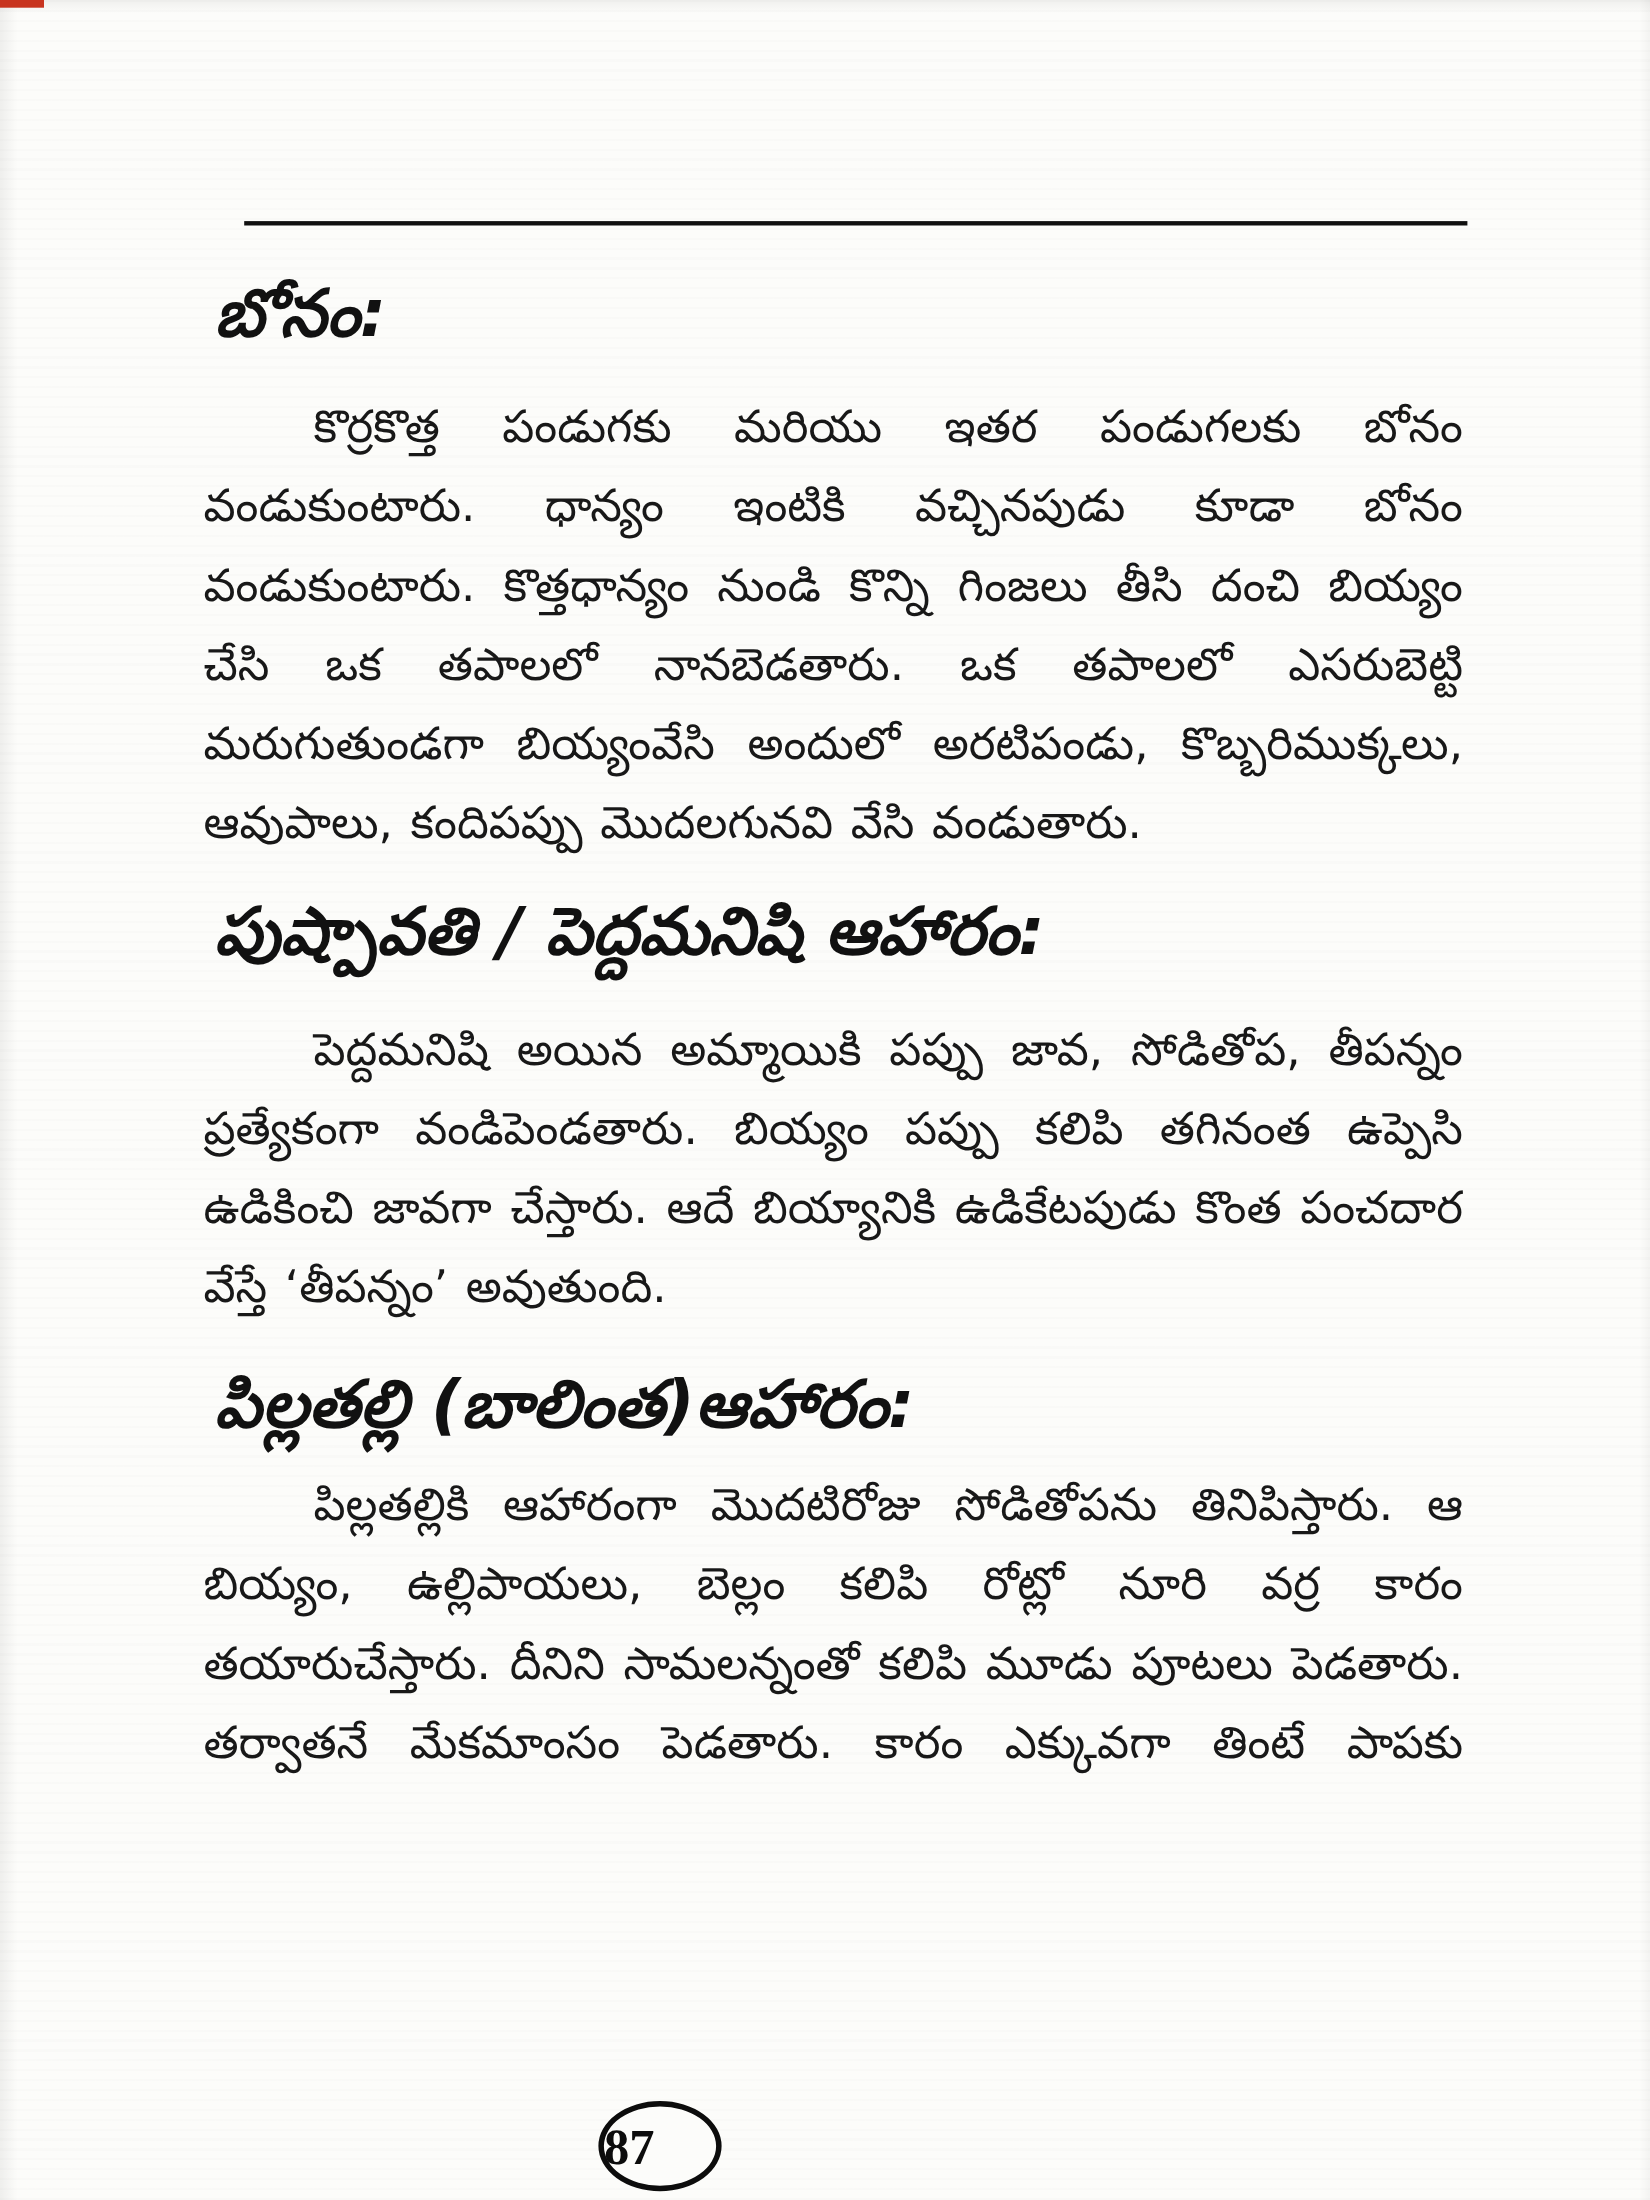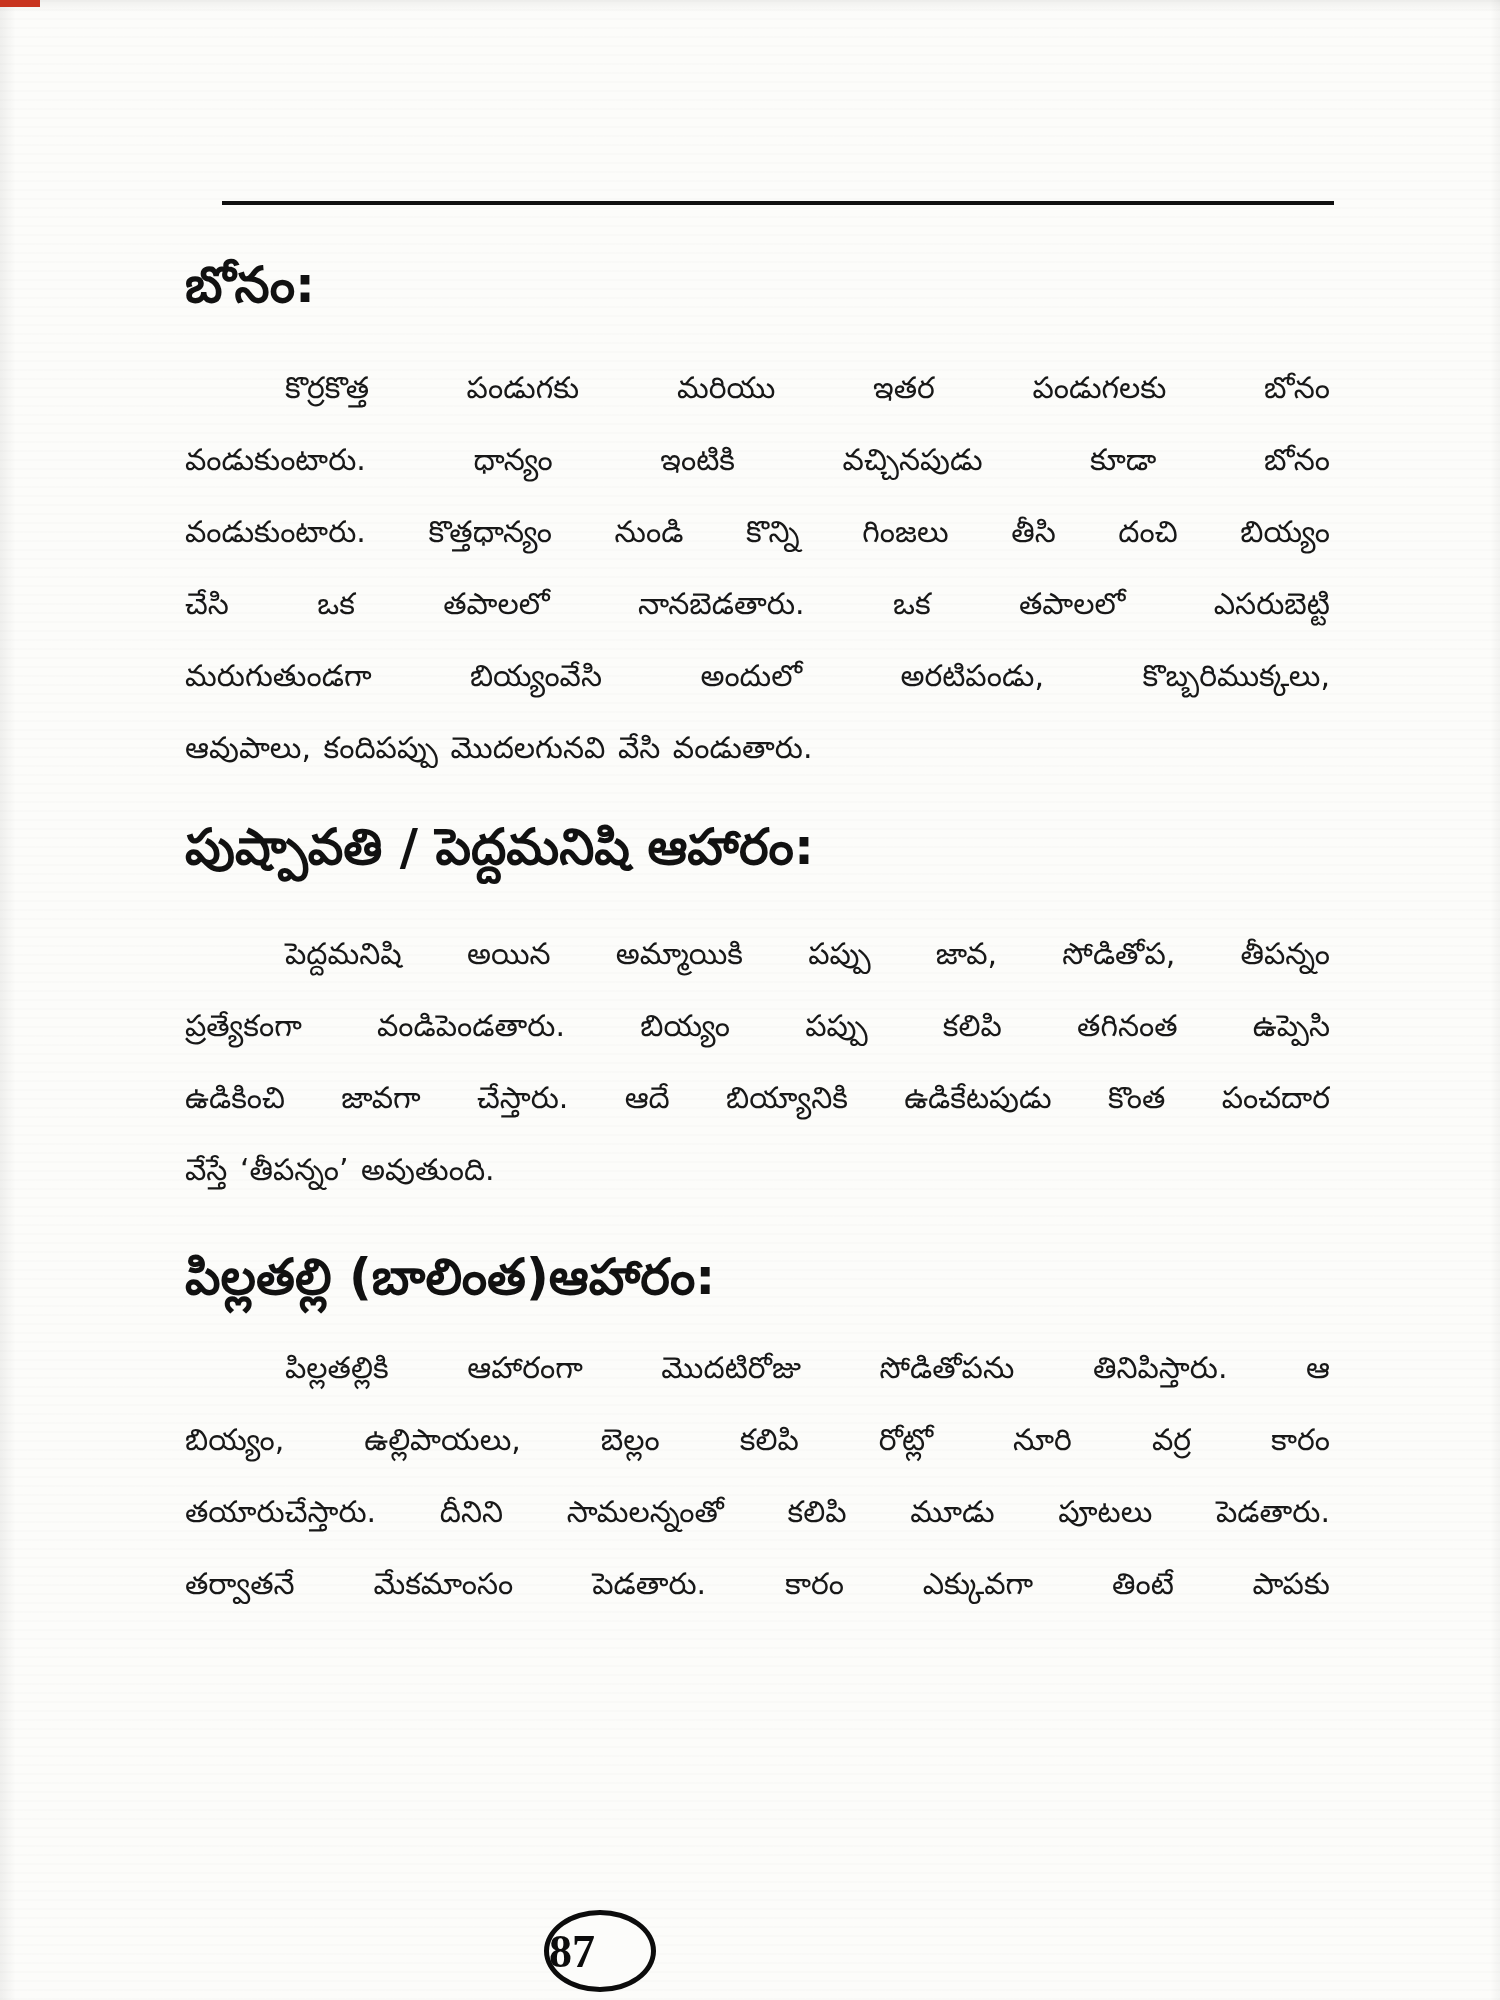--- a/index.html
+++ b/index.html
@@ -28,30 +28,31 @@
     position:absolute;left:120px;top:96px;width:1145px;
     text-align:center;font-size:44px;line-height:60px;
     letter-spacing:1px;color:#141414;
   }
   .rule{
     position:absolute;left:222px;top:201px;width:1112px;height:4px;
     background:#101010;
     box-shadow:0 -7px 0 -3px rgba(0,0,0,0.14);
   }
   .section-heading{
-    position:absolute;left:185px;width:1145px;
-    font-size:50px;font-weight:bold;line-height:62px;
+    position:absolute;left:195px;width:1145px;
+    font-size:60px;font-weight:bold;line-height:62px;
     color:#111;
+    font-style:italic;
   }
   .h-1{top:254px;}
   .h-2{top:816px;}
   .h-3{top:1246px;}
   .para{
     position:absolute;left:185px;width:1145px;
-    font-size:30px;color:#181818;word-spacing:3px;
+    font-size:41px;color:#181818;word-spacing:3px;
   }
   .p-1{top:352px;}
   .p-2{top:918px;}
   .p-3{top:1332px;}
   .jline{
     height:72px;line-height:72px;
     text-align:justify;text-align-last:justify;
     white-space:nowrap;
   }
   .jline.last{text-align-last:left;}

